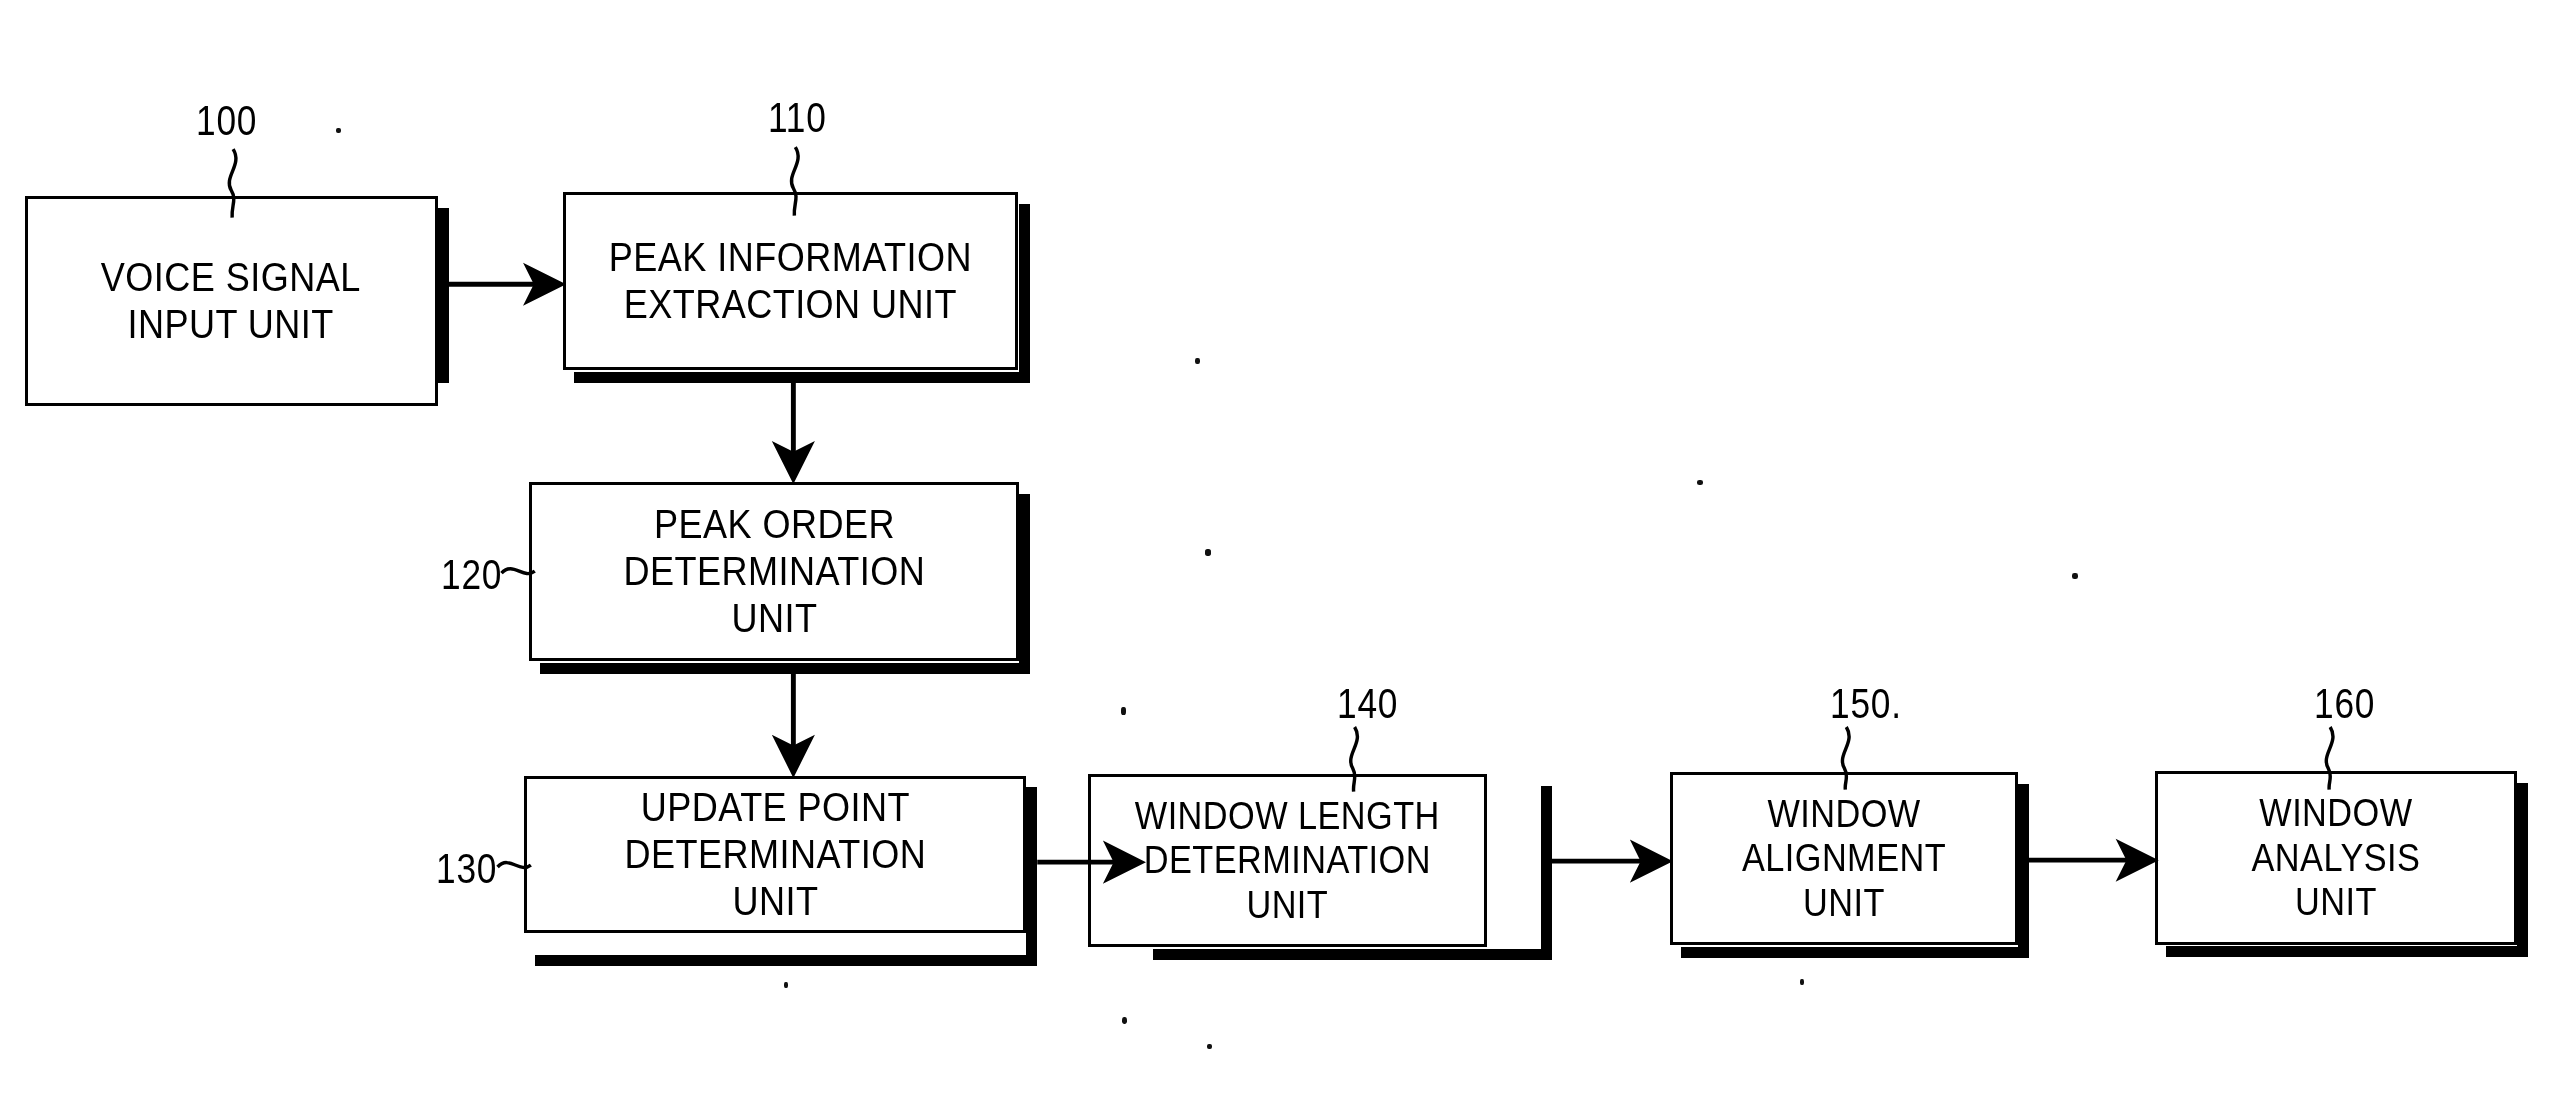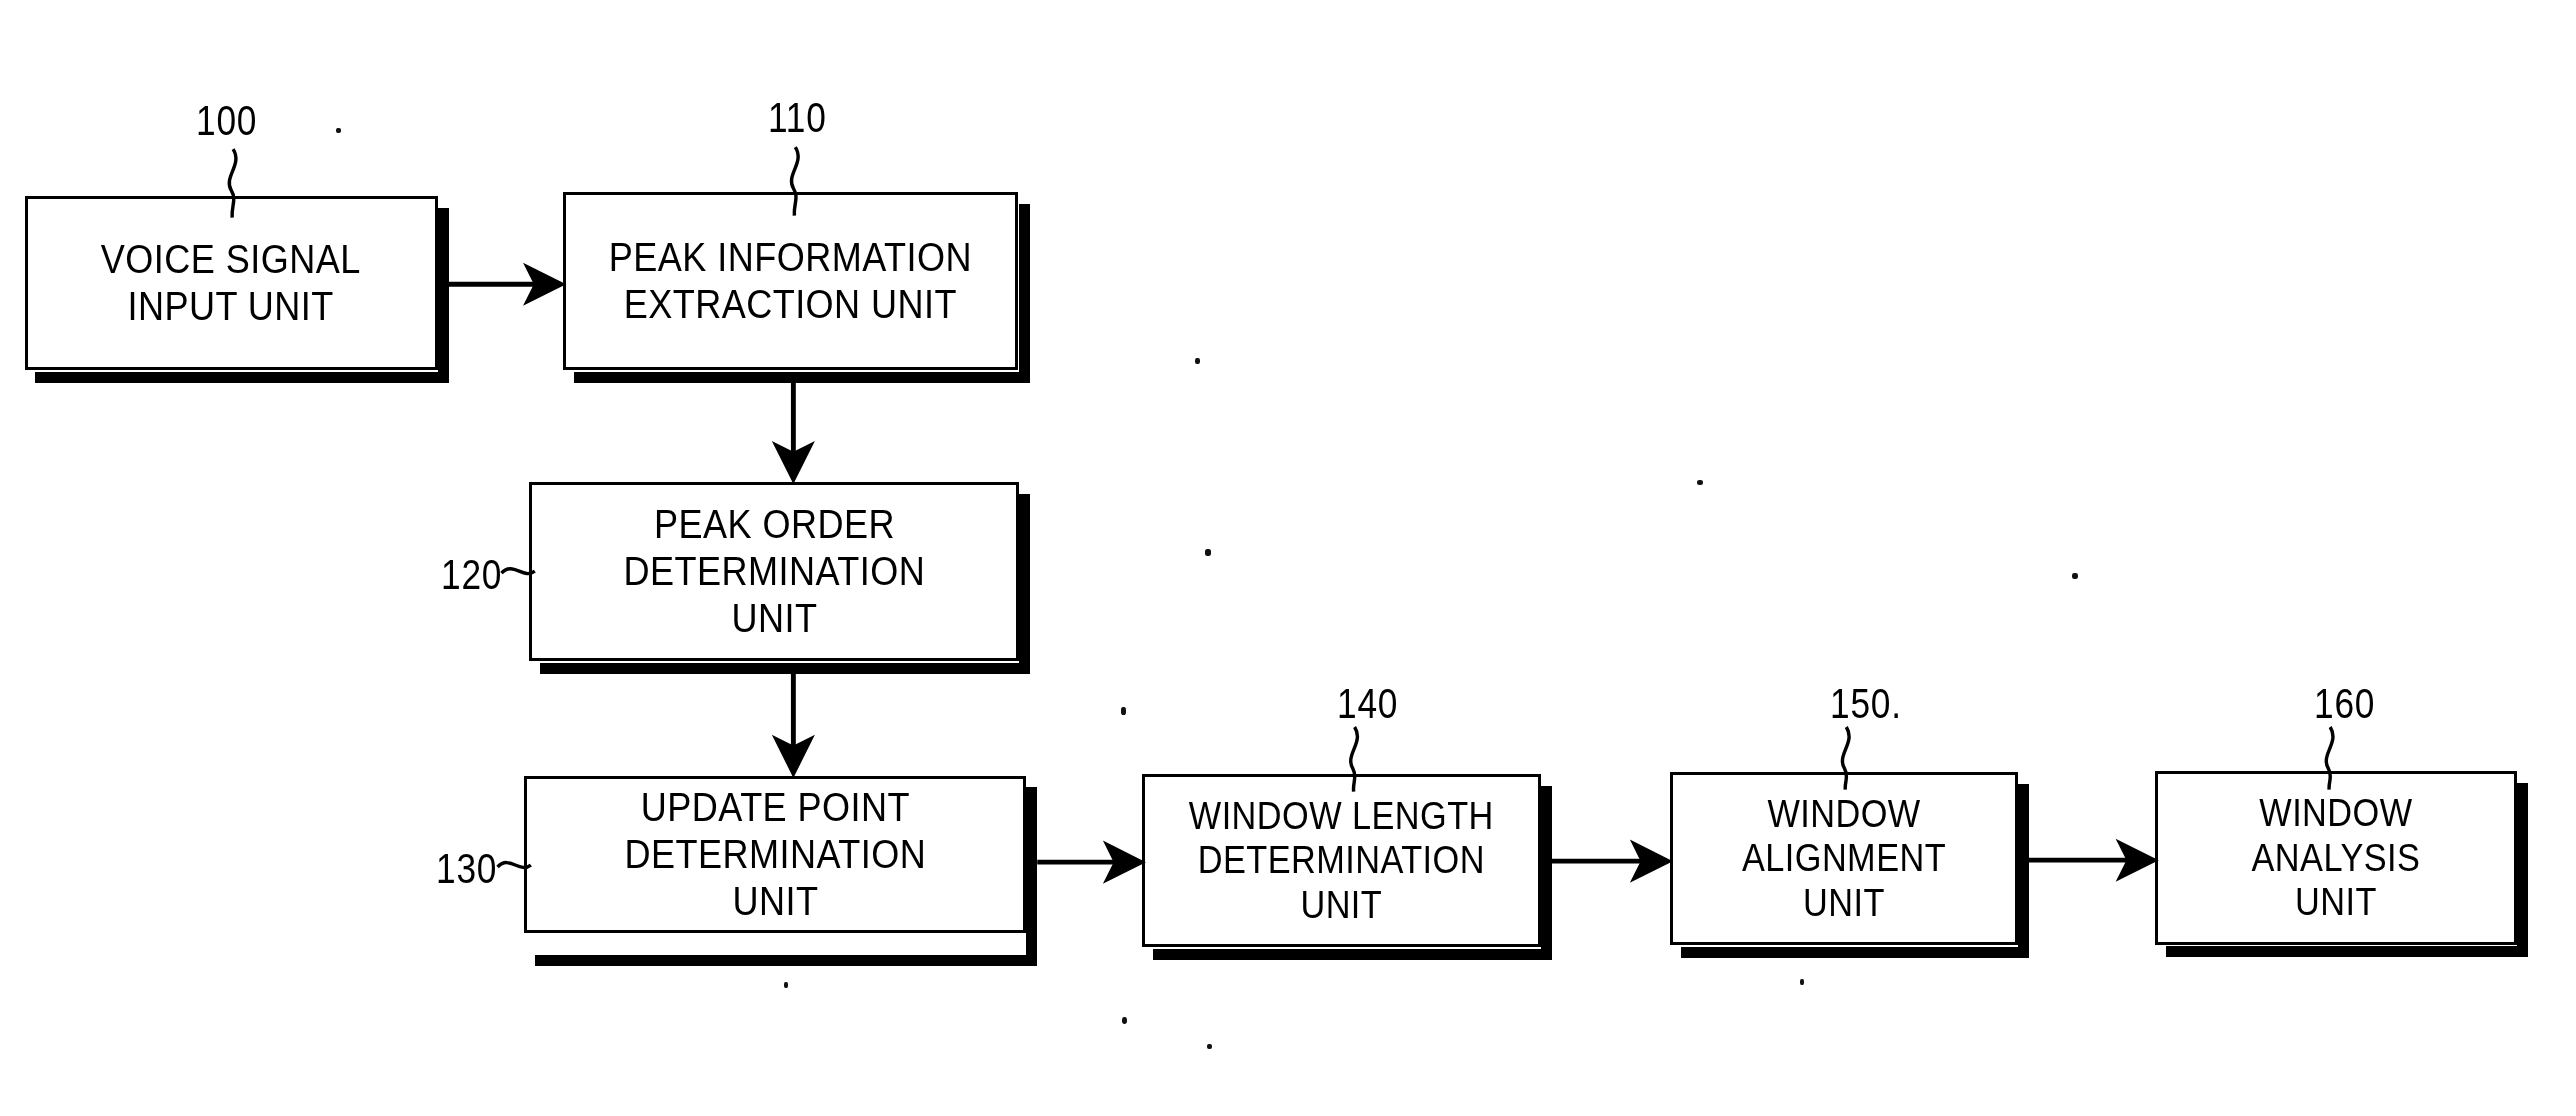--- a/index.html
+++ b/index.html
@@ -87,21 +87,21 @@
       <div class="speck" style="left: 2072px; top: 573px; width: 5.9px; height: 5.9px;"></div>
       <div class="speck" style="left: 1121px; top: 707px; width: 4.9px; height: 7.8px;"></div>
       <div class="speck" style="left: 1122px; top: 1017px; width: 4.9px; height: 6.9px;"></div>
       <div class="speck" style="left: 1207px; top: 1044px; width: 4.9px; height: 4.9px;"></div>
       <div class="speck" style="left: 784px; top: 982px; width: 3.9px; height: 5.9px;"></div>
       <div class="speck" style="left: 1800px; top: 979px; width: 3.9px; height: 5.9px;"></div>
     </div>
 
   <div class="block-shadow" style="left:35px; top:372px; width:413px; height:10.8px;"></div>
   <div class="block-shadow" style="left:438px; top:208px; width:10.8px; height:175px;"></div>
-  <div class="block" style="left:24.5px; top:196px; width:413px; height:174px;">
+  <div class="block" style="left:24.5px; top:196px; width:413px; height:210px;">
     <span class="block-label" style="font-size:41px;">VOICE SIGNAL
 INPUT UNIT</span>
   </div>
   <div class="refnum" style="left:196px; top:96px;">100</div>
 
   <div class="block-shadow" style="left:574px; top:372px; width:455px; height:10.8px;"></div>
   <div class="block-shadow" style="left:1019px; top:204px; width:10.8px; height:179px;"></div>
   <div class="block" style="left:563px; top:192px; width:455px; height:178px;">
     <span class="block-label" style="font-size:41px;">PEAK INFORMATION
 EXTRACTION UNIT</span>
@@ -121,21 +121,21 @@
   <div class="block-shadow" style="left:1026px; top:787px; width:10.8px; height:178px;"></div>
   <div class="block" style="left:524px; top:776px; width:502px; height:157px;">
     <span class="block-label" style="font-size:41px;">UPDATE POINT
 DETERMINATION
 UNIT</span>
   </div>
   <div class="refnum" style="left:436px; top:844px;">130</div>
 
   <div class="block-shadow" style="left:1153px; top:949px; width:399px; height:10.8px;"></div>
   <div class="block-shadow" style="left:1541px; top:786px; width:10.8px; height:174px;"></div>
-  <div class="block" style="left:1142px; top:774px; width:399px; height:173px;">
+  <div class="block" style="left:1088px; top:774px; width:399px; height:173px;">
     <span class="block-label" style="font-size:39px;">WINDOW LENGTH
 DETERMINATION
 UNIT</span>
   </div>
   <div class="refnum" style="left:1337px; top:679px;">140</div>
 
   <div class="block-shadow" style="left:1681px; top:947px; width:348px; height:10.8px;"></div>
   <div class="block-shadow" style="left:2018px; top:784px; width:10.8px; height:174px;"></div>
   <div class="block" style="left:1670px; top:772px; width:348px; height:173px;">
     <span class="block-label" style="font-size:39px;">WINDOW

